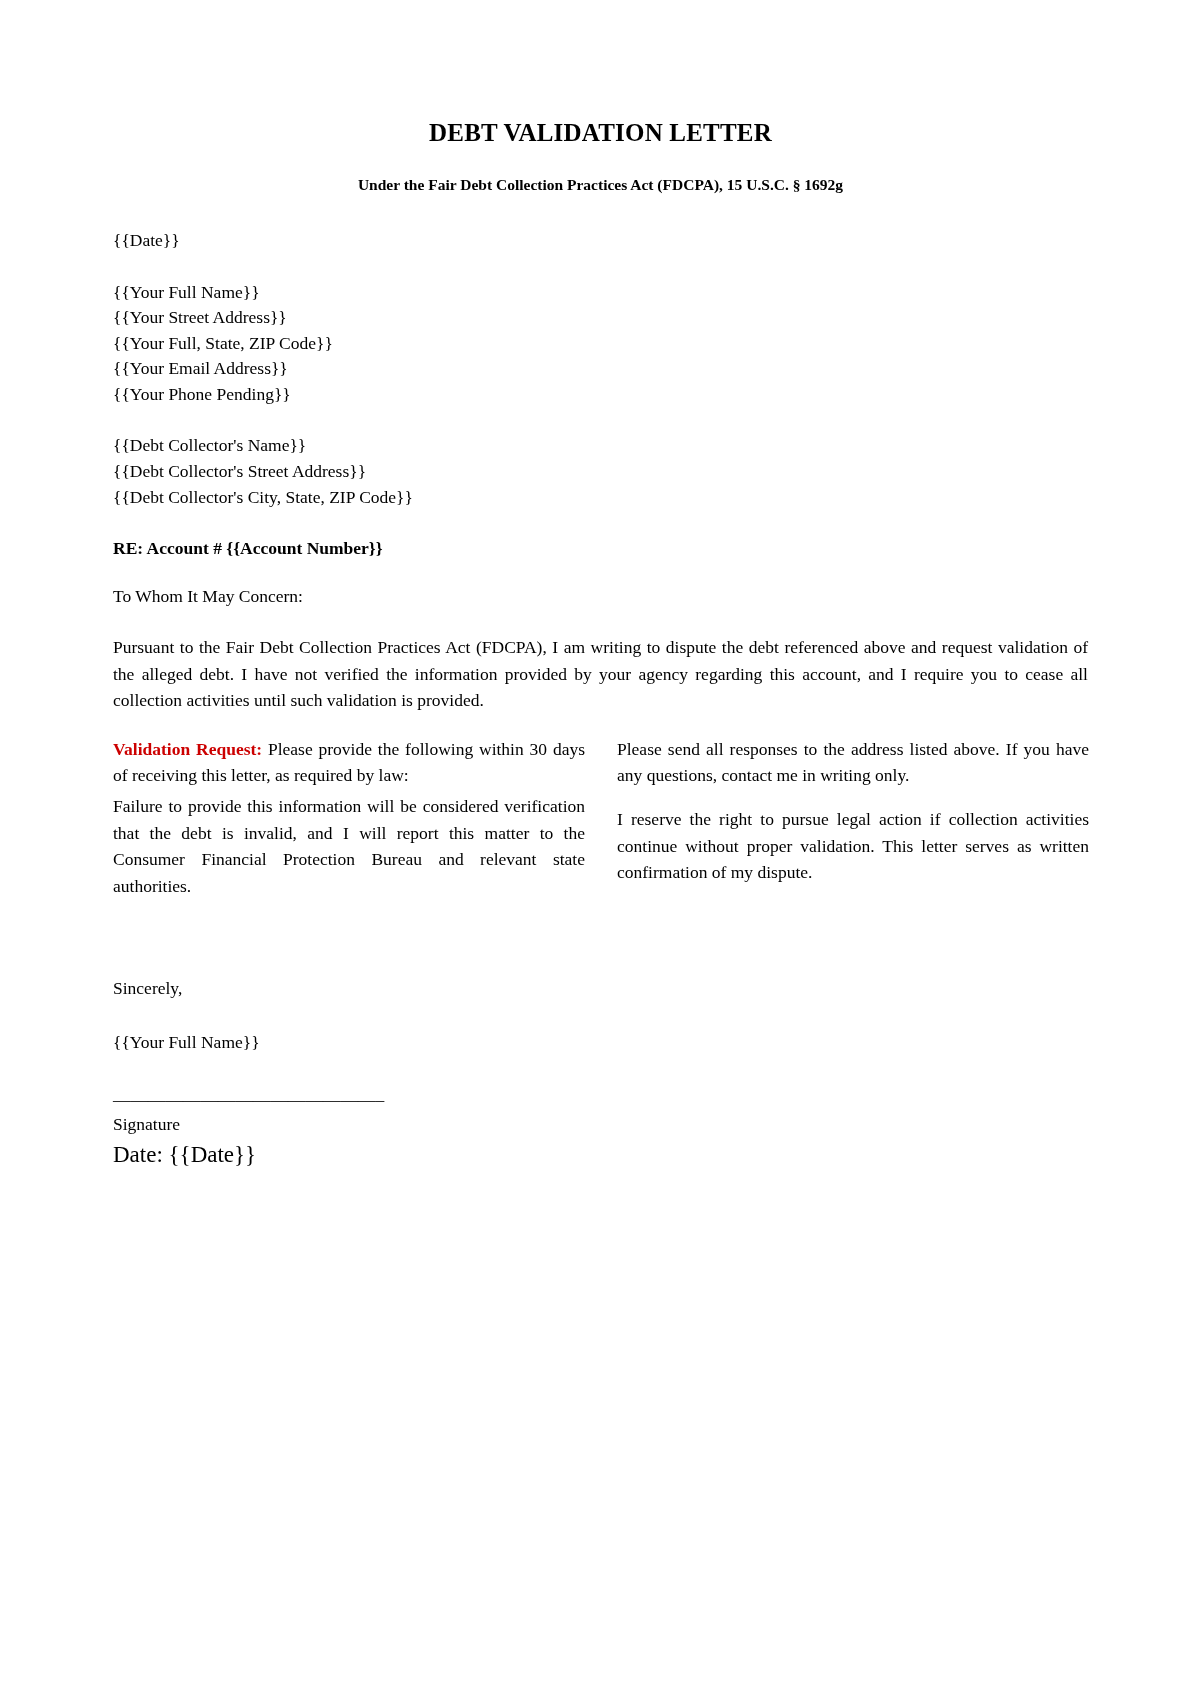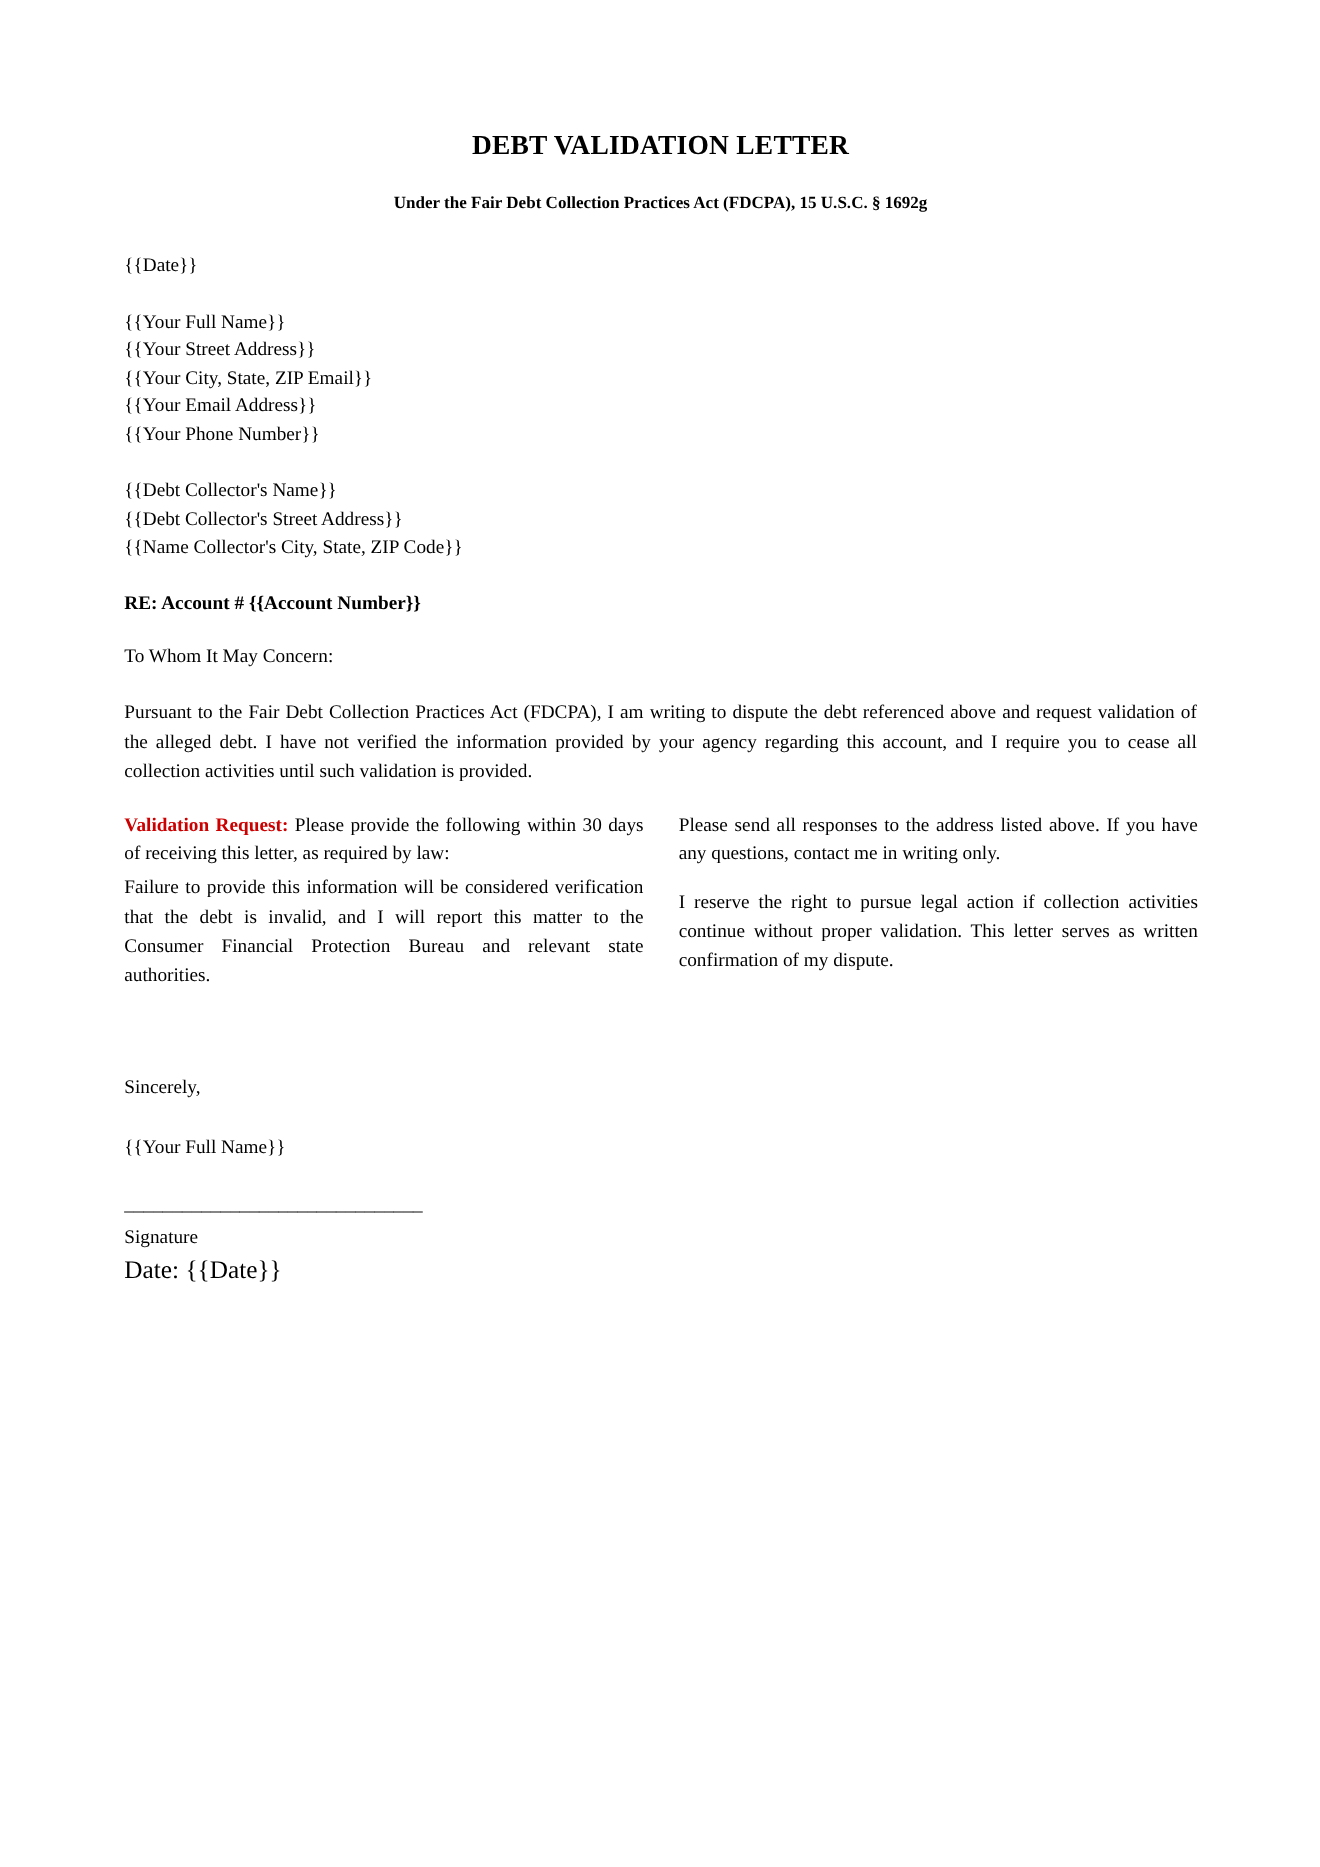--- a/index.html
+++ b/index.html
@@ -139,29 +139,29 @@
     <h1 class="doc-title">DEBT VALIDATION LETTER</h1>
     <h2 class="doc-subtitle">Under the Fair Debt Collection Practices Act (FDCPA), 15 U.S.C. § 1692g</h2>
 
     <div class="block">
       <span class="line">{{Date}}</span>
     </div>
 
     <div class="addr-block">
       <span class="line">{{Your Full Name}}</span>
       <span class="line">{{Your Street Address}}</span>
-      <span class="line">{{Your City, State, ZIP Email}}</span>
+      <span class="line">{{Your Full, State, ZIP Code}}</span>
       <span class="line">{{Your Email Address}}</span>
-      <span class="line">{{Your Phone Number}}</span>
+      <span class="line">{{Your Phone Pending}}</span>
     </div>
 
     <div class="addr-block">
       <span class="line">{{Debt Collector's Name}}</span>
       <span class="line">{{Debt Collector's Street Address}}</span>
-      <span class="line">{{Name Collector's City, State, ZIP Code}}</span>
+      <span class="line">{{Debt Collector's City, State, ZIP Code}}</span>
     </div>
 
     <div class="re-line">RE: Account # {{Account Number}}</div>
 
     <div class="salutation">To Whom It May Concern:</div>
 
     <p class="intro">Pursuant to the Fair Debt Collection Practices Act (FDCPA), I am writing to dispute the debt referenced above and request validation of the alleged debt. I have not verified the information provided by your agency regarding this account, and I require you to cease all collection activities until such validation is provided.</p>
 
     <div class="columns">
 

